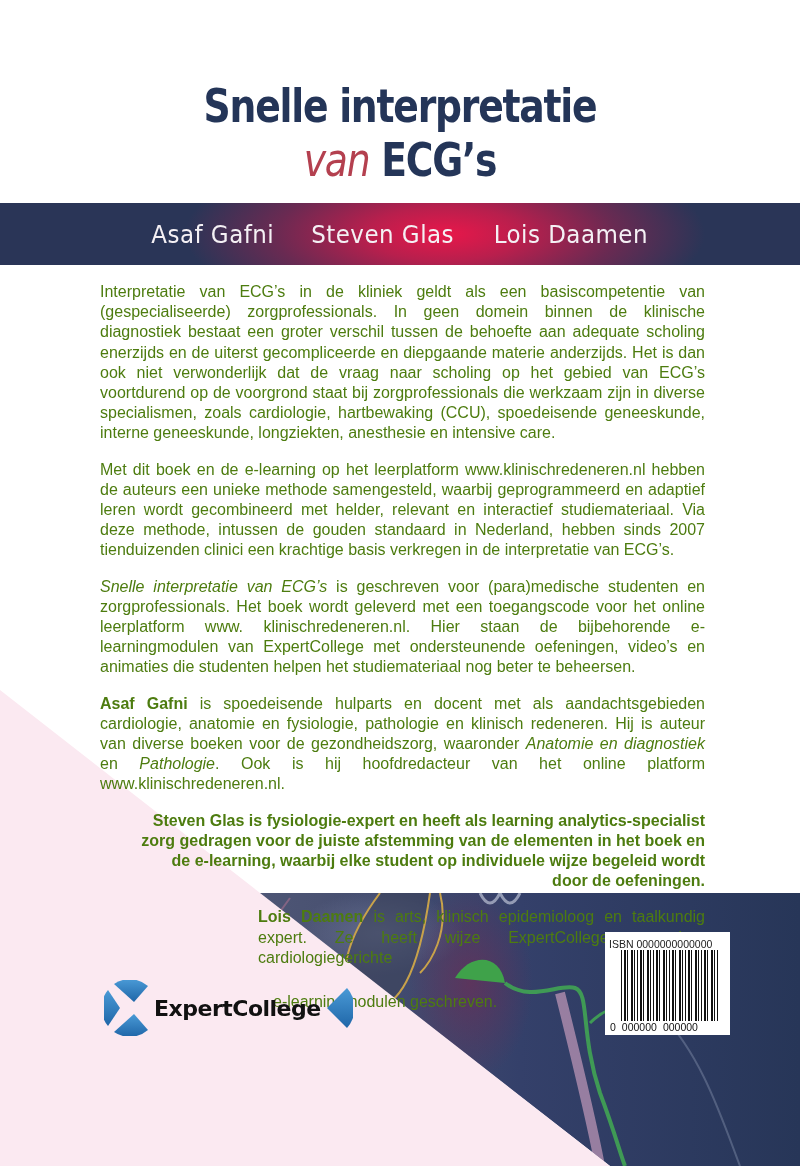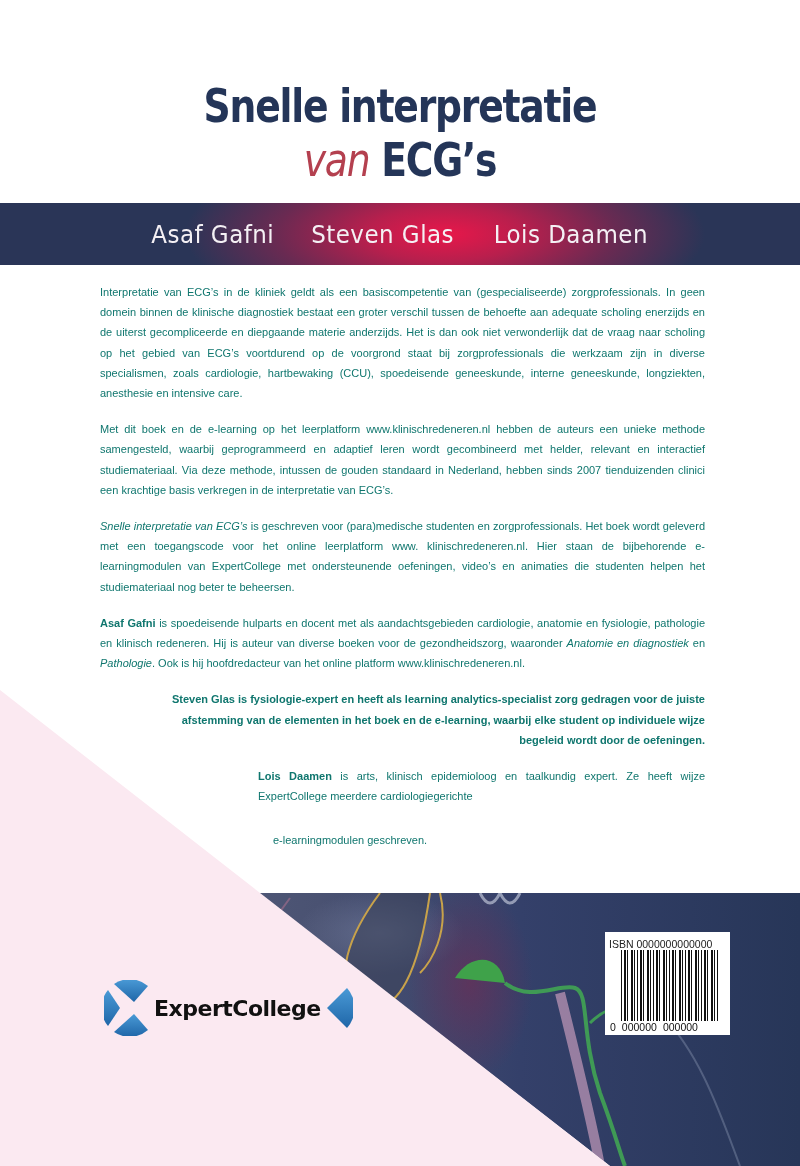--- a/index.html
+++ b/index.html
@@ -47,22 +47,22 @@
         radial-gradient(ellipse 120px 60px at 380px 40px, rgba(150,160,190,0.35), rgba(0,0,0,0) 70%),
         linear-gradient(90deg, #5b6582 0%, #4a5272 40%, #34406a 65%, #273658 100%);
       clip-path: polygon(258px 0, 800px 0, 800px 273px, 610px 273px);
       z-index: 0;
       overflow: hidden;
     }
     .art svg { position: absolute; left: 0; top: 0; }
 
     .text {
       position: absolute; left: 100px; width: 605px; top: 282px;
-      font-size: 11px; line-height: 20.2px; text-align: justify;
-      color: #0f766e; z-index: 2;
+      font-size: 16px; line-height: 20.2px; text-align: justify;
+      color: #4d7c0f; z-index: 2;
       font-family: "Liberation Sans", sans-serif;
     }
     .text p { margin: 0 0 16px 0; }
     .bio2 { padding-left: 38px; text-align: right; font-weight: bold; }
     .bio3 { padding-left: 158px; }
     .bio3 .last { display: block; padding-left: 15px; text-align: left; margin-top: 24px; }
 
     .logo {
       position: absolute; left: 104px; top: 980px; z-index: 3;
       display: flex; align-items: center;

